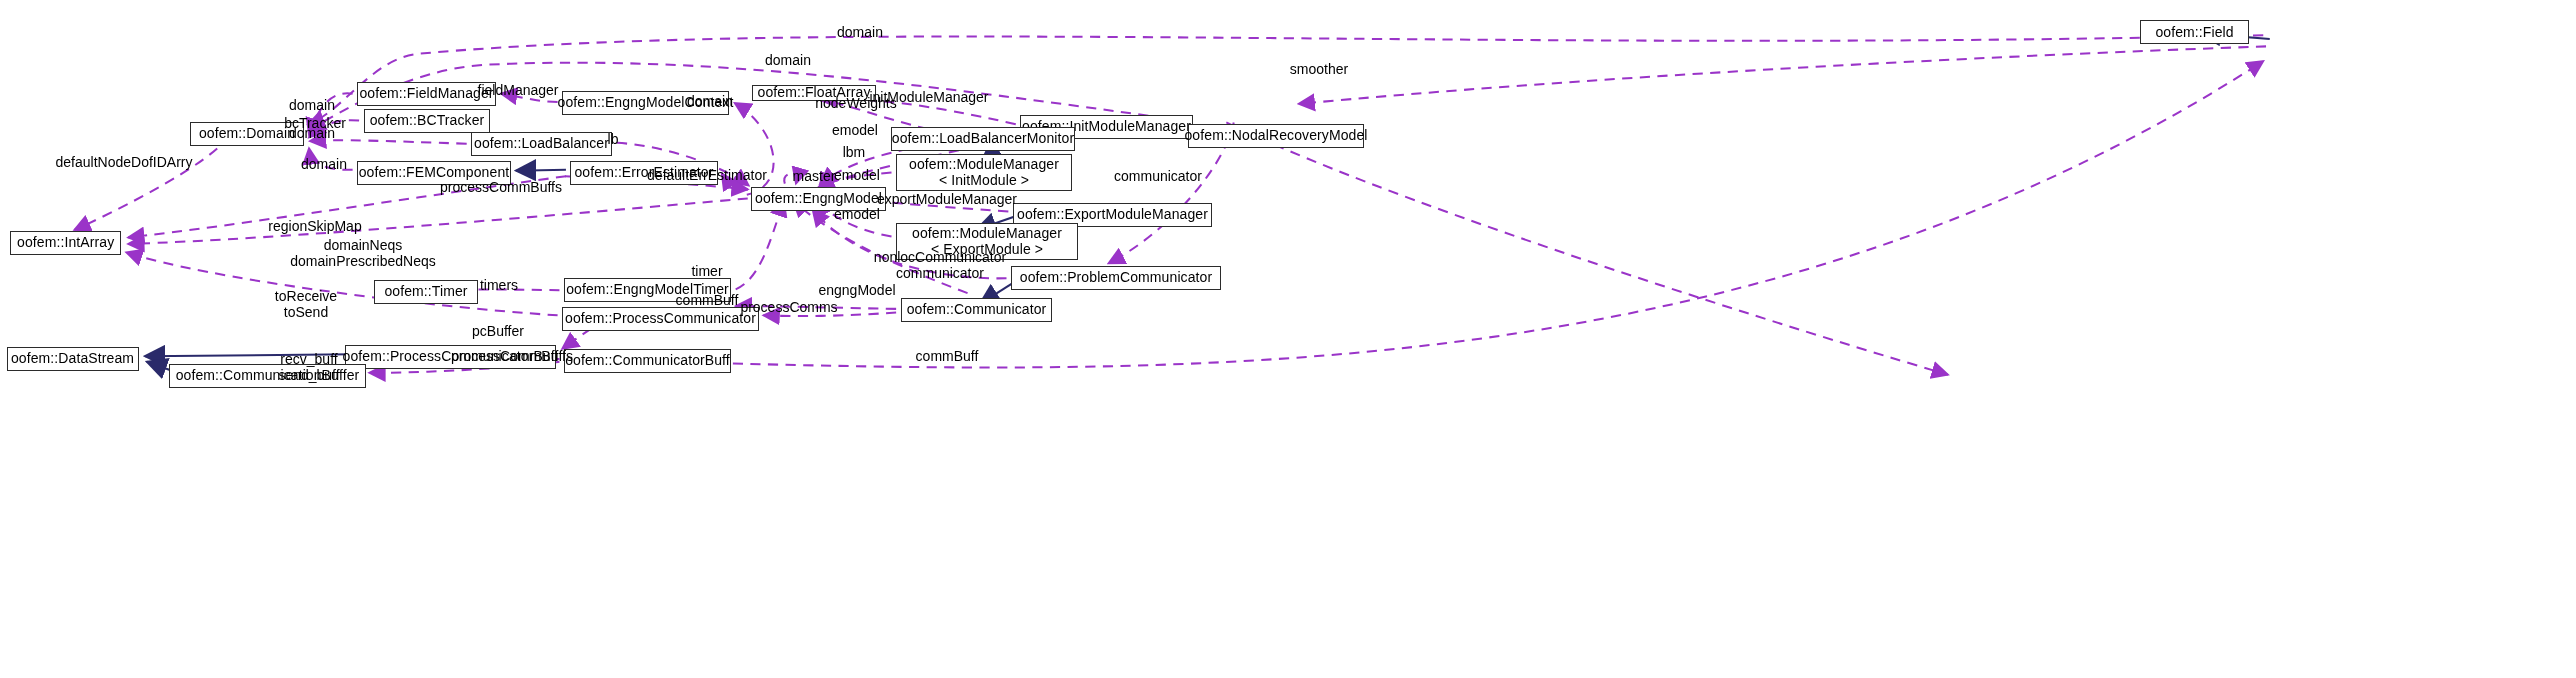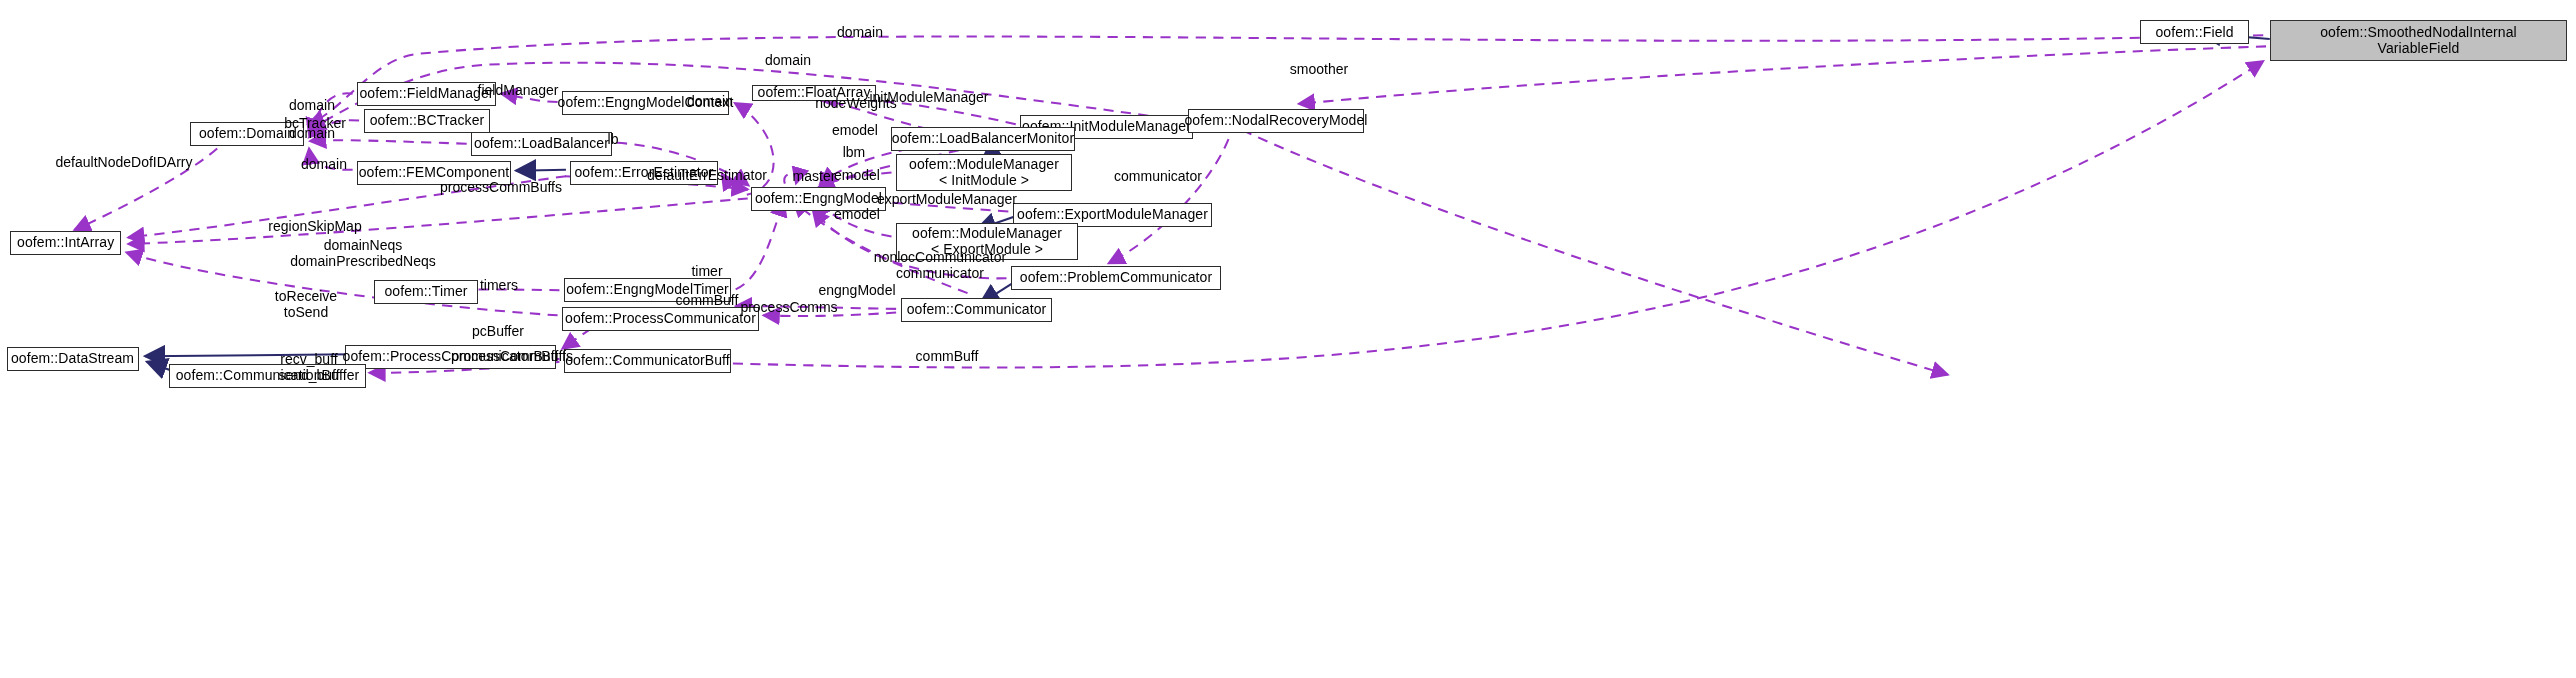--- a/index.html
+++ b/index.html
@@ -131,27 +131,25 @@
       <path d="M 610,183 L 556,184"></path>
       <path d="M 1098,232 L 1052,248"></path>
       <path d="M 1100,300 L 1056,328"></path>
       <path d="M 1106,136 L 1058,174"></path>
       <path d="M 380,382 L 156,384"></path>
       <path d="M 186,400 L 158,390"></path>
     </g>
   </svg>
 
   <div class="node" style="left:2140px;top:20.4px;width:109px;height:24px;">oofem::Field</div>
-  <div class="node current thick" style="left:2270px;top:20.4px;width:297px;height:41px;">oofem::SmoothedNodalInternal
-VariableField</div>
   <div class="node" style="left:357px;top:82px;width:139px;height:24px;">oofem::FieldManager</div>
   <div class="node thick" style="left:562px;top:91px;width:167px;height:24px;">oofem::EngngModelContext</div>
   <div class="node" style="left:752px;top:85px;width:124px;height:16px;">oofem::FloatArray</div>
   <div class="node" style="left:1020px;top:115px;width:173px;height:24px;">oofem::InitModuleManager</div>
-  <div class="node" style="left:1188px;top:109px;width:176px;height:24px;">oofem::NodalRecoveryModel</div>
+  <div class="node" style="left:1188px;top:124px;width:176px;height:24px;">oofem::NodalRecoveryModel</div>
   <div class="node" style="left:364px;top:109px;width:126px;height:24px;">oofem::BCTracker</div>
   <div class="node thick" style="left:190px;top:122px;width:114px;height:24px;">oofem::Domain</div>
   <div class="node" style="left:471px;top:132px;width:141px;height:24px;">oofem::LoadBalancer</div>
   <div class="node thick" style="left:891px;top:127px;width:184px;height:24px;">oofem::LoadBalancerMonitor</div>
   <div class="node thick" style="left:357px;top:161px;width:154px;height:24px;">oofem::FEMComponent</div>
   <div class="node thick" style="left:570px;top:161px;width:148px;height:24px;text-align:right;">oofem::ErrorEstimator</div>
   <div class="node thick" style="left:896px;top:154px;width:176px;height:37px;">oofem::ModuleManager
 &lt; InitModule &gt;</div>
   <div class="node thick" style="left:751px;top:187px;width:135px;height:24px;">oofem::EngngModel</div>
   <div class="node thick" style="left:1013px;top:203px;width:199px;height:24px;">oofem::ExportModuleManager</div>

